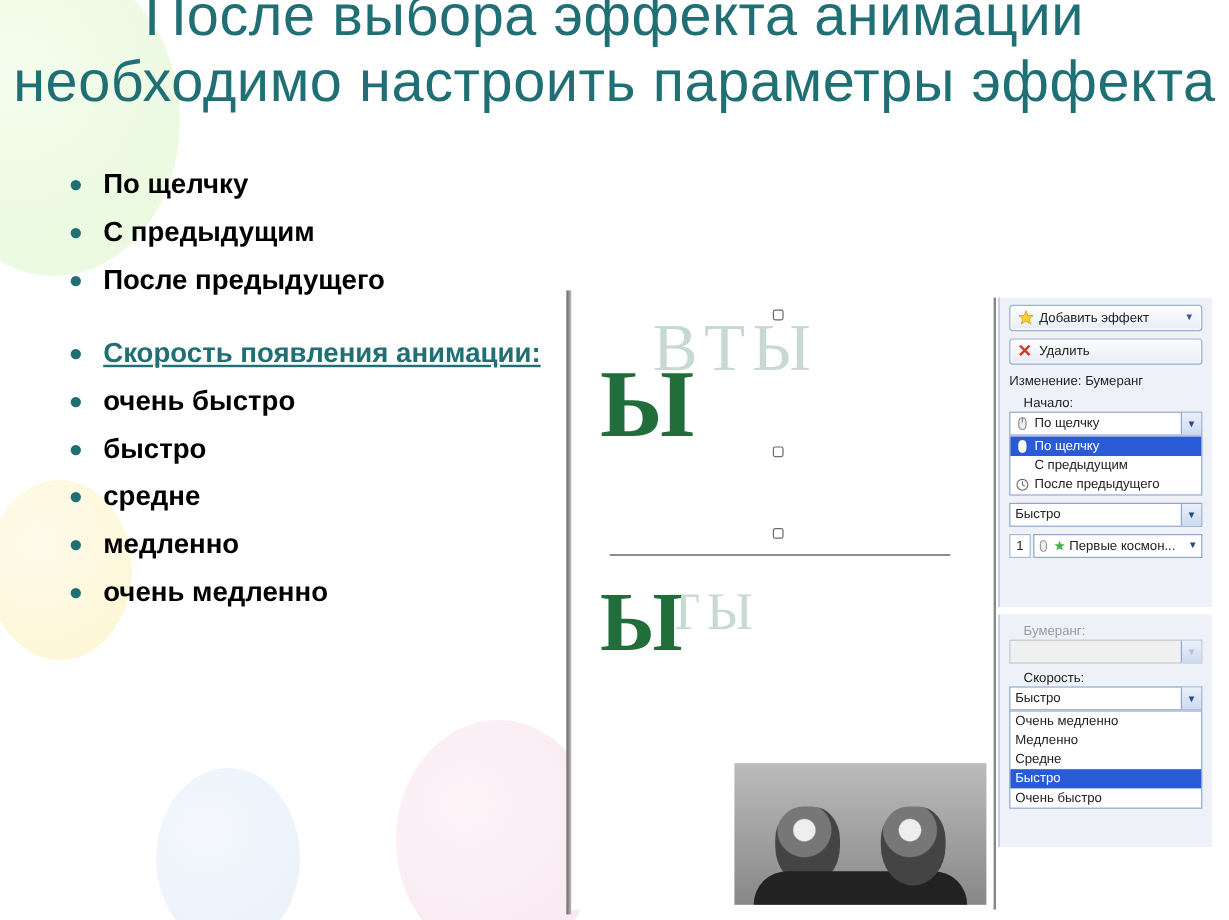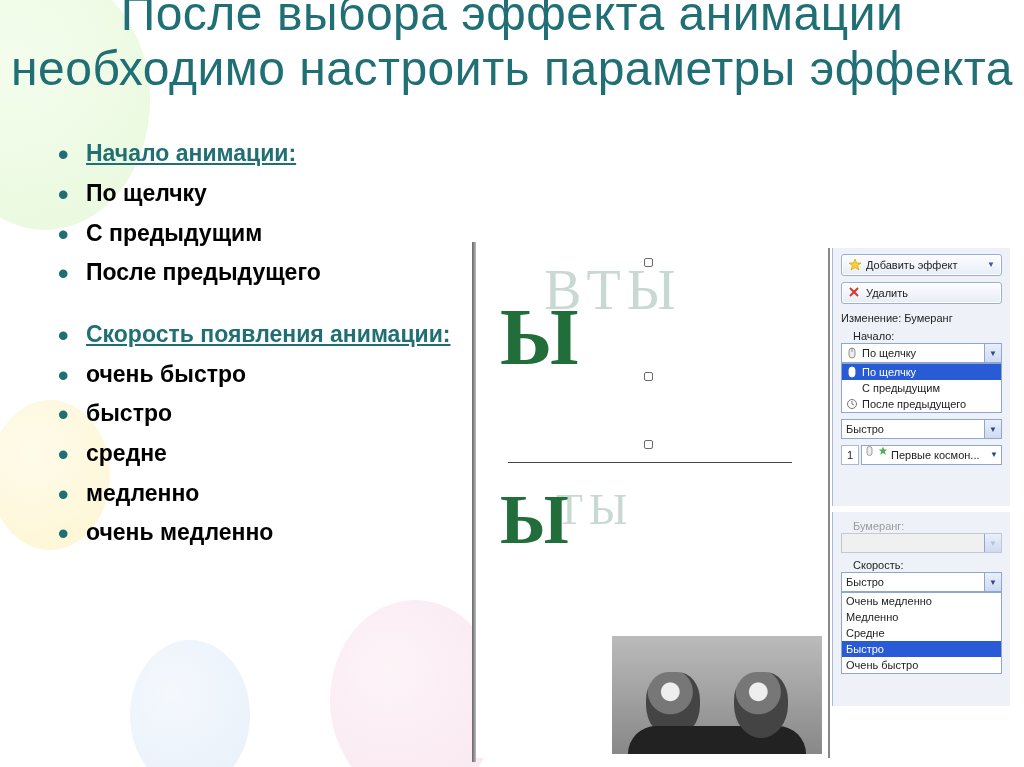--- a/index.html
+++ b/index.html
@@ -166,40 +166,39 @@
   display: flex; align-items: center;
   height: 20px;
 }
 .effect-row .order {
   width: 16px; height: 18px; line-height: 18px; text-align: center;
   border: 1px solid #a9b9d4; background: #fff; margin-right: 2px; font-size: 11px;
 }
 .effect-row .chip {
   flex: 1; height: 18px; line-height: 18px;
   border: 1px solid #8fa6cd; background: #fff;
-  padding: 0 3px; display: flex; align-items: flex-start; overflow: hidden;
+  padding: 0 3px; display: flex; align-items: center; overflow: hidden;
 }
 .effect-row .chip .caret { margin-left: auto; font-size: 8px; color:#2b4985;}
 .effect-row .chip .ico { display:inline-flex; width:10px; height:10px; margin-right:3px; }
 
 svg { display: block; }
 
 </style>
 </head>
 <body>
 
 <div class="bg-balloon bg-green" style="left:-60px; top:-30px;  width:210px; height:260px;"></div>
 <div class="bg-balloon bg-yellow" style="left:-10px; top:400px; width:120px; height:150px;"></div>
 <div class="bg-balloon bg-pink" style="left:330px; top:600px; width:170px; height:200px;"></div>
 <div class="bg-balloon bg-blue" style="left:130px; top:640px; width:120px; height:150px;"></div>
 
 <div class="title">После выбора эффекта анимации необходимо настроить параметры эффекта</div>
 
 <ul class="bullets">
-  <li class="hdr">Начало анимации:</li>
   <li>По щелчку</li>
   <li>С предыдущим</li>
   <li>После предыдущего</li>
   <li class="hdr gap">Скорость появления анимации:</li>
   <li>очень быстро</li>
   <li>быстро</li>
   <li>средне</li>
   <li>медленно</li>
   <li>очень медленно</li>
 </ul>

